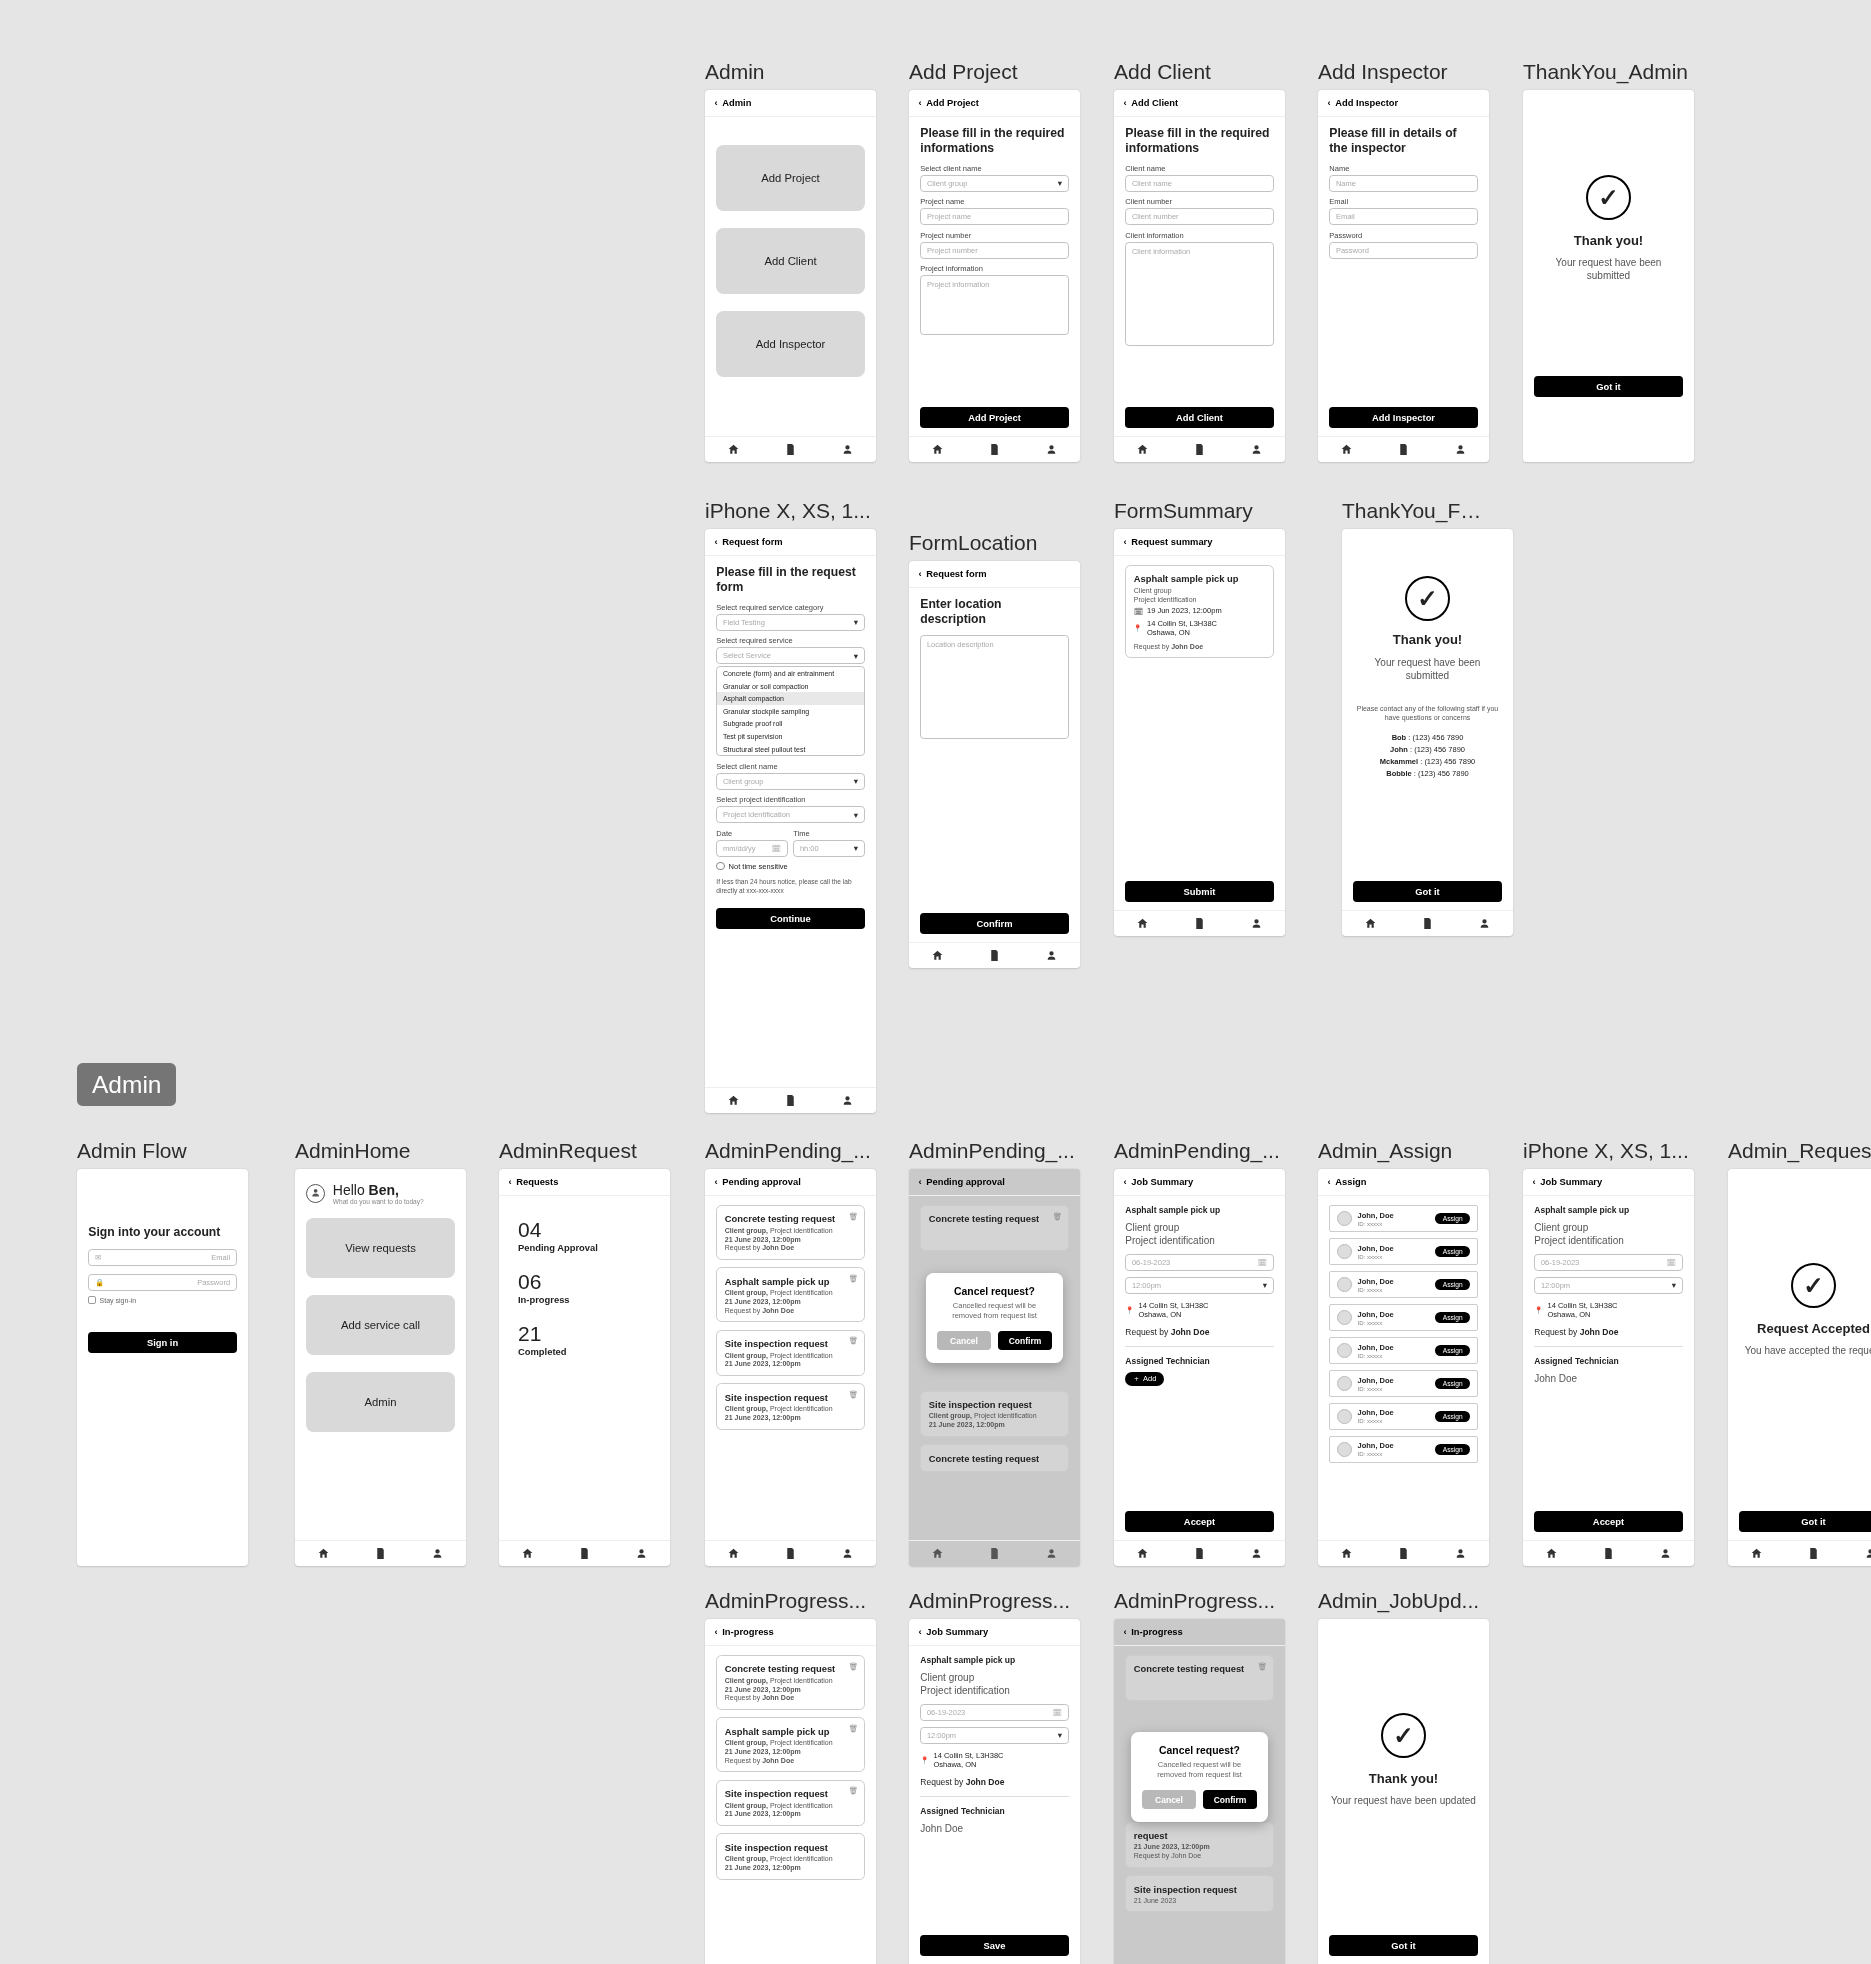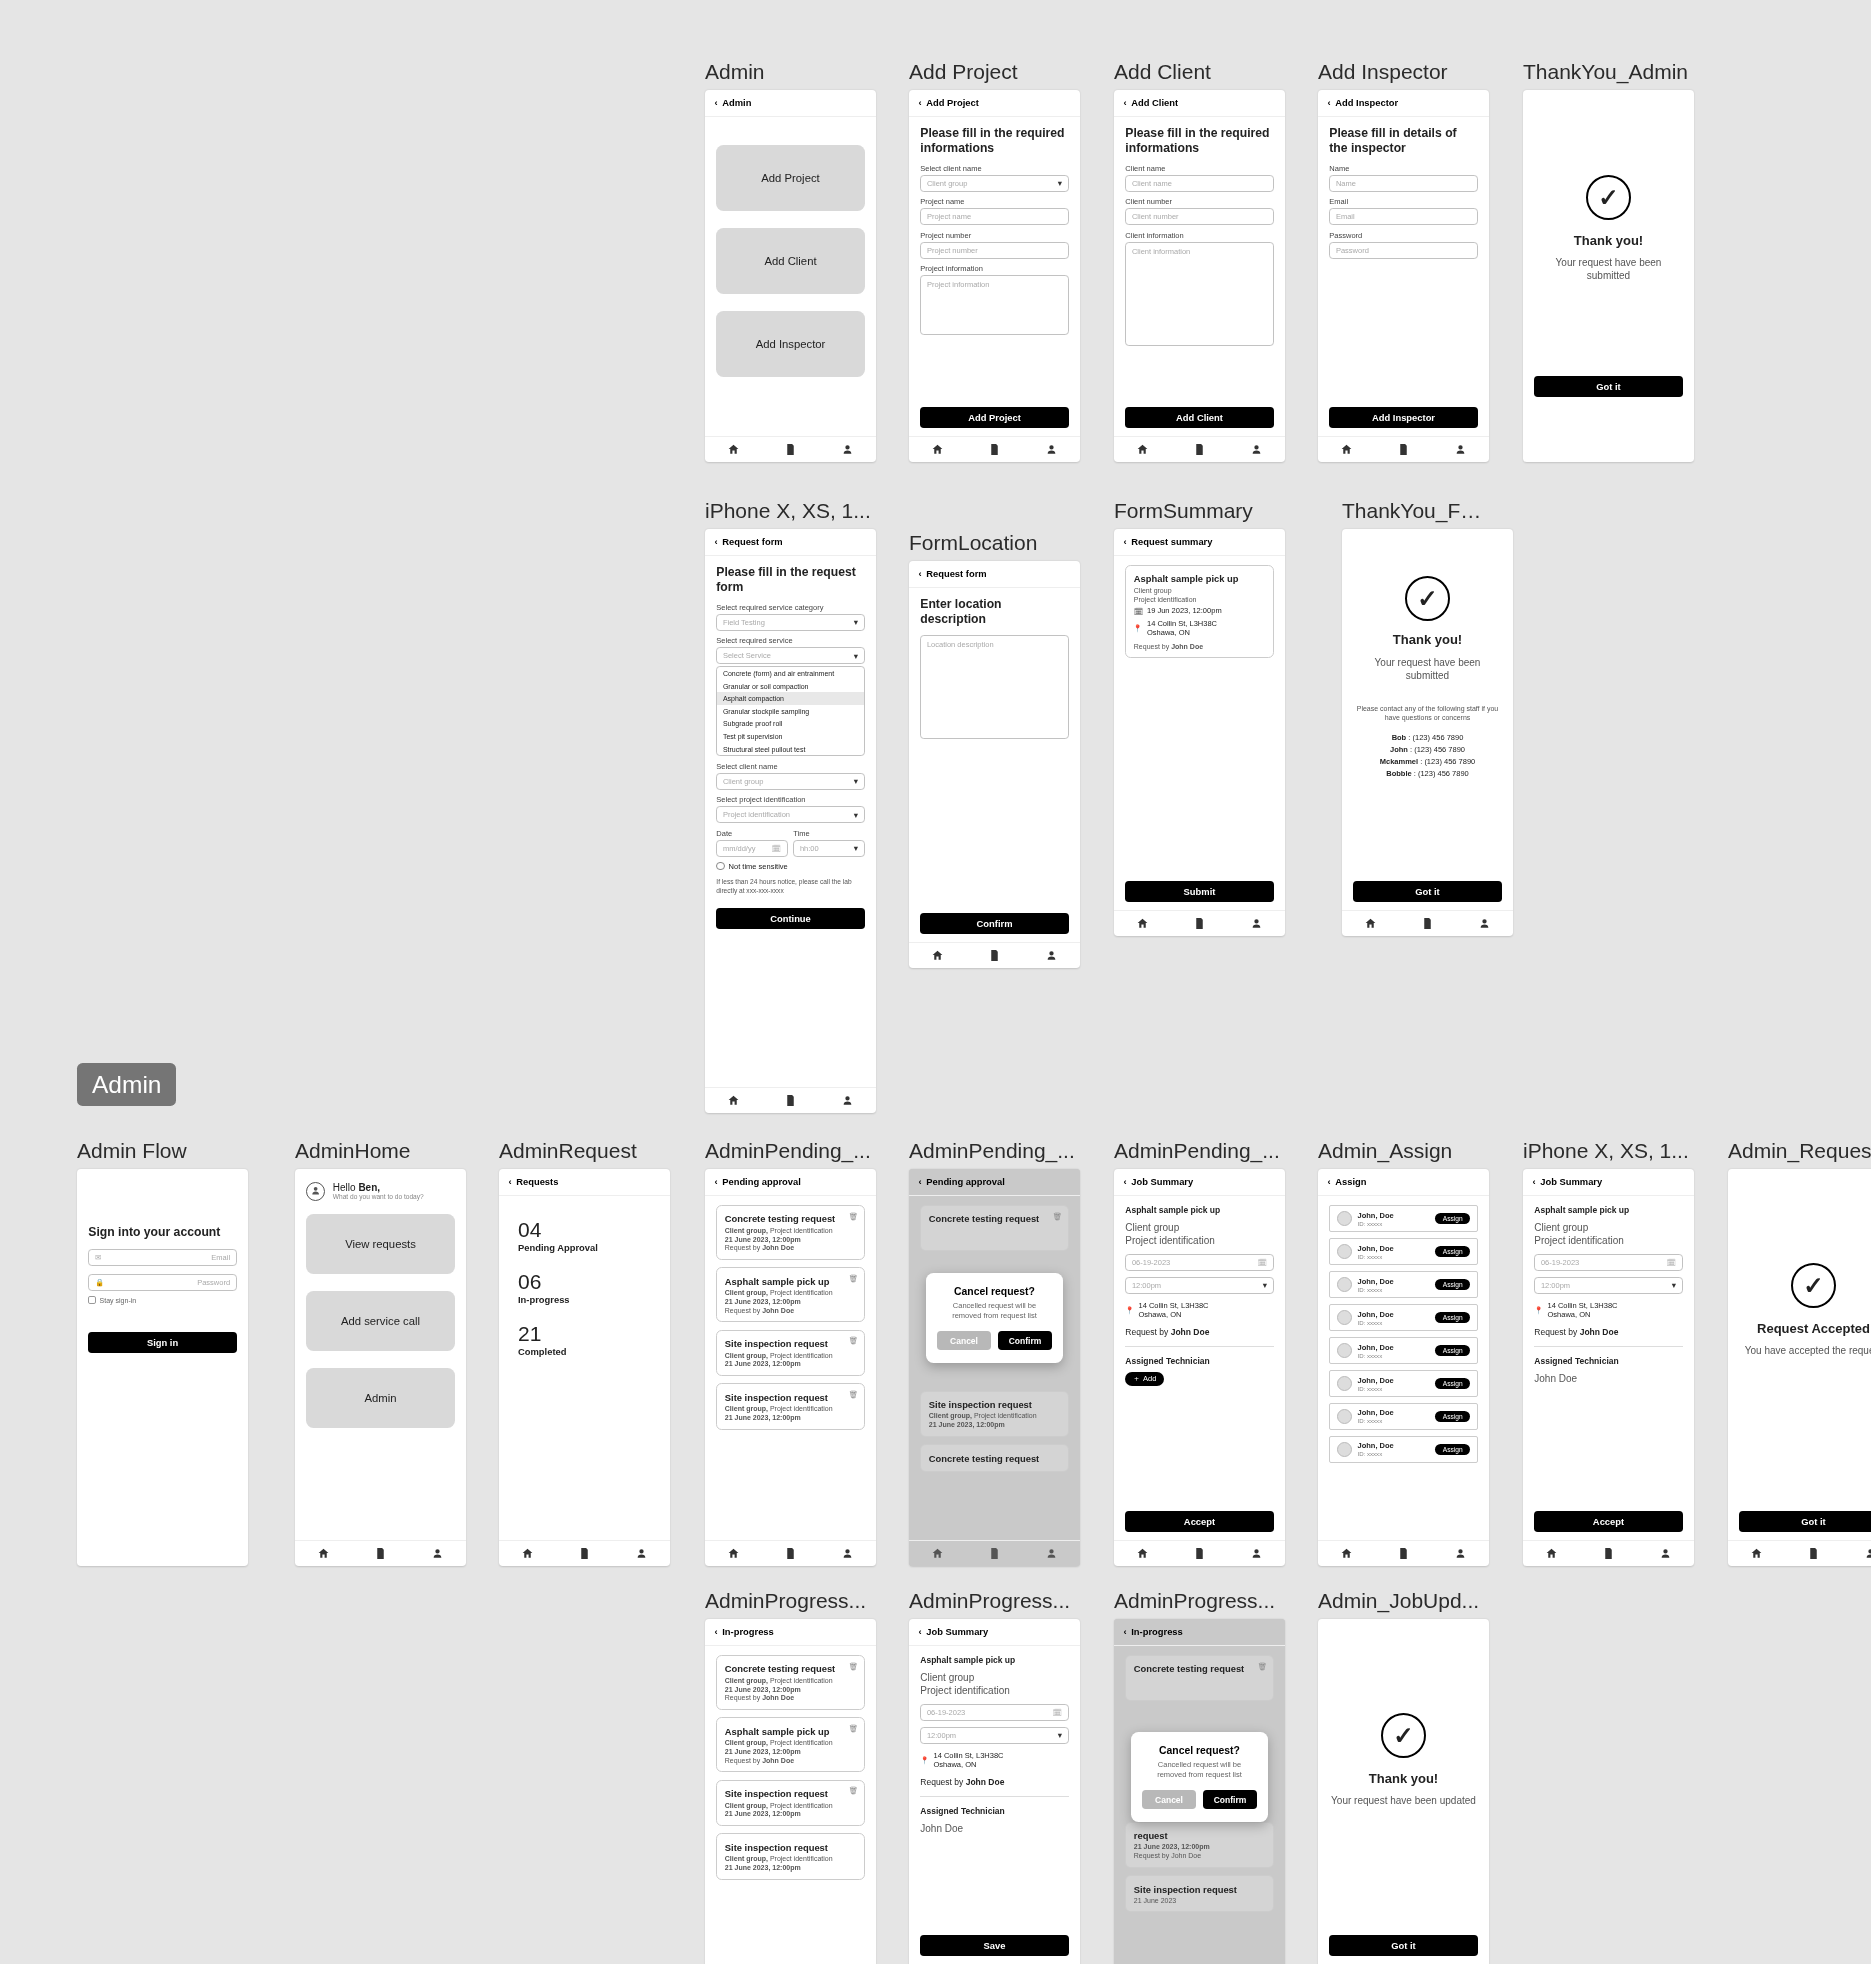--- a/index.html
+++ b/index.html
@@ -501,21 +501,21 @@
     <div class="frame-label">AdminHome</div>
     <div class="frame" style="height:397px;">
       <div class="frame-body" style="padding-top:13px;">
         <div class="greet">
           <div class="av">
               <svg width="11.3" height="11.3" viewBox="0 0 24 24">
                 <path fill="#555" d="M12 12a4 4 0 100-8 4 4 0 000 8zm0 2c-4 0-7 2-7 5v1h14v-1c0-3-3-5-7-5z"></path>
               </svg>
             </div>
           <div>
-            <div style="font-size:10px;"><span>Hello</span> <b>Ben,</b></div>
+            <div style="font-size:14px;"><span>Hello</span> <b>Ben,</b></div>
             <div style="font-size:6.6px; color:#888;">What do you want to do today?</div>
           </div>
         </div>
         <div class="big-btn" style="height:60px;">View requests</div>
         <div class="big-btn" style="height:60px;">Add service call</div>
         <div class="big-btn" style="height:60px;">Admin</div>
       </div>
       <div class="navbar">
         <span class="nav-ic">
             <svg class="icon-svg" viewBox="0 0 24 24">

